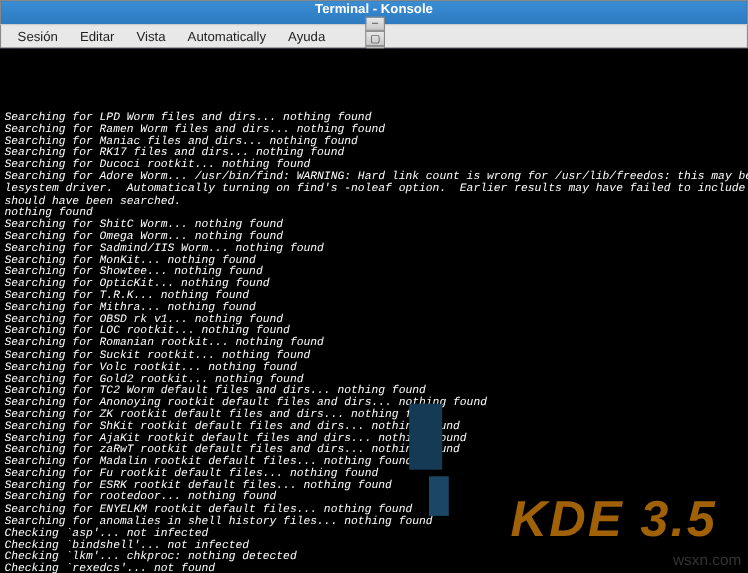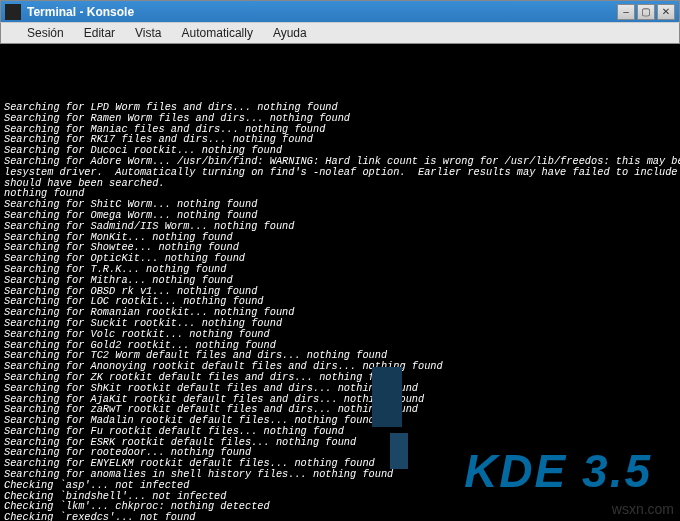--- a/index.html
+++ b/index.html
@@ -12,20 +12,21 @@
       position: relative;
     }
     .titlebar {
       height: 22px;
       background: linear-gradient(to bottom, #3a8dd4, #2d7ac0);
       display: flex;
       align-items: center;
       padding: 0 4px;
       border: 1px solid #888;
       border-bottom: none;
+      flex-direction: column;
     }
     .titlebar-icon {
       width: 16px;
       height: 16px;
       background: #222;
       margin-right: 6px;
       display: inline-block;
     }
     .titlebar-text {
       color: #fff;
@@ -44,21 +45,21 @@
       justify-content: center;
       font-size: 10px;
       color: #333;
       cursor: pointer;
     }
     .menubar {
       height: 22px;
       background: #e8e8e8;
       display: flex;
       align-items: center;
-      padding: 0 16px;
+      padding: 0 5px;
       border: 1px solid #888;
       border-top: 1px solid #ccc;
       font-size: 12px;
     }
     .menu-item {
       padding: 2px 10px;
       color: #222;
       cursor: pointer;
     }
     .terminal-body {
@@ -74,21 +75,21 @@
       position: relative;
     }
     .kde-logo {
       position: absolute;
       right: 28px;
       bottom: 26px;
       font-family: Arial, sans-serif;
       font-size: 46px;
       font-weight: bold;
       font-style: italic;
-      color: #0369a1;
+      color: #a16207;
       letter-spacing: 2px;
       pointer-events: none;
     }
     .kde-box {
       position: absolute;
       right: 278px;
       bottom: 94px;
       width: 30px;
       height: 60px;
       background: #153a55;

